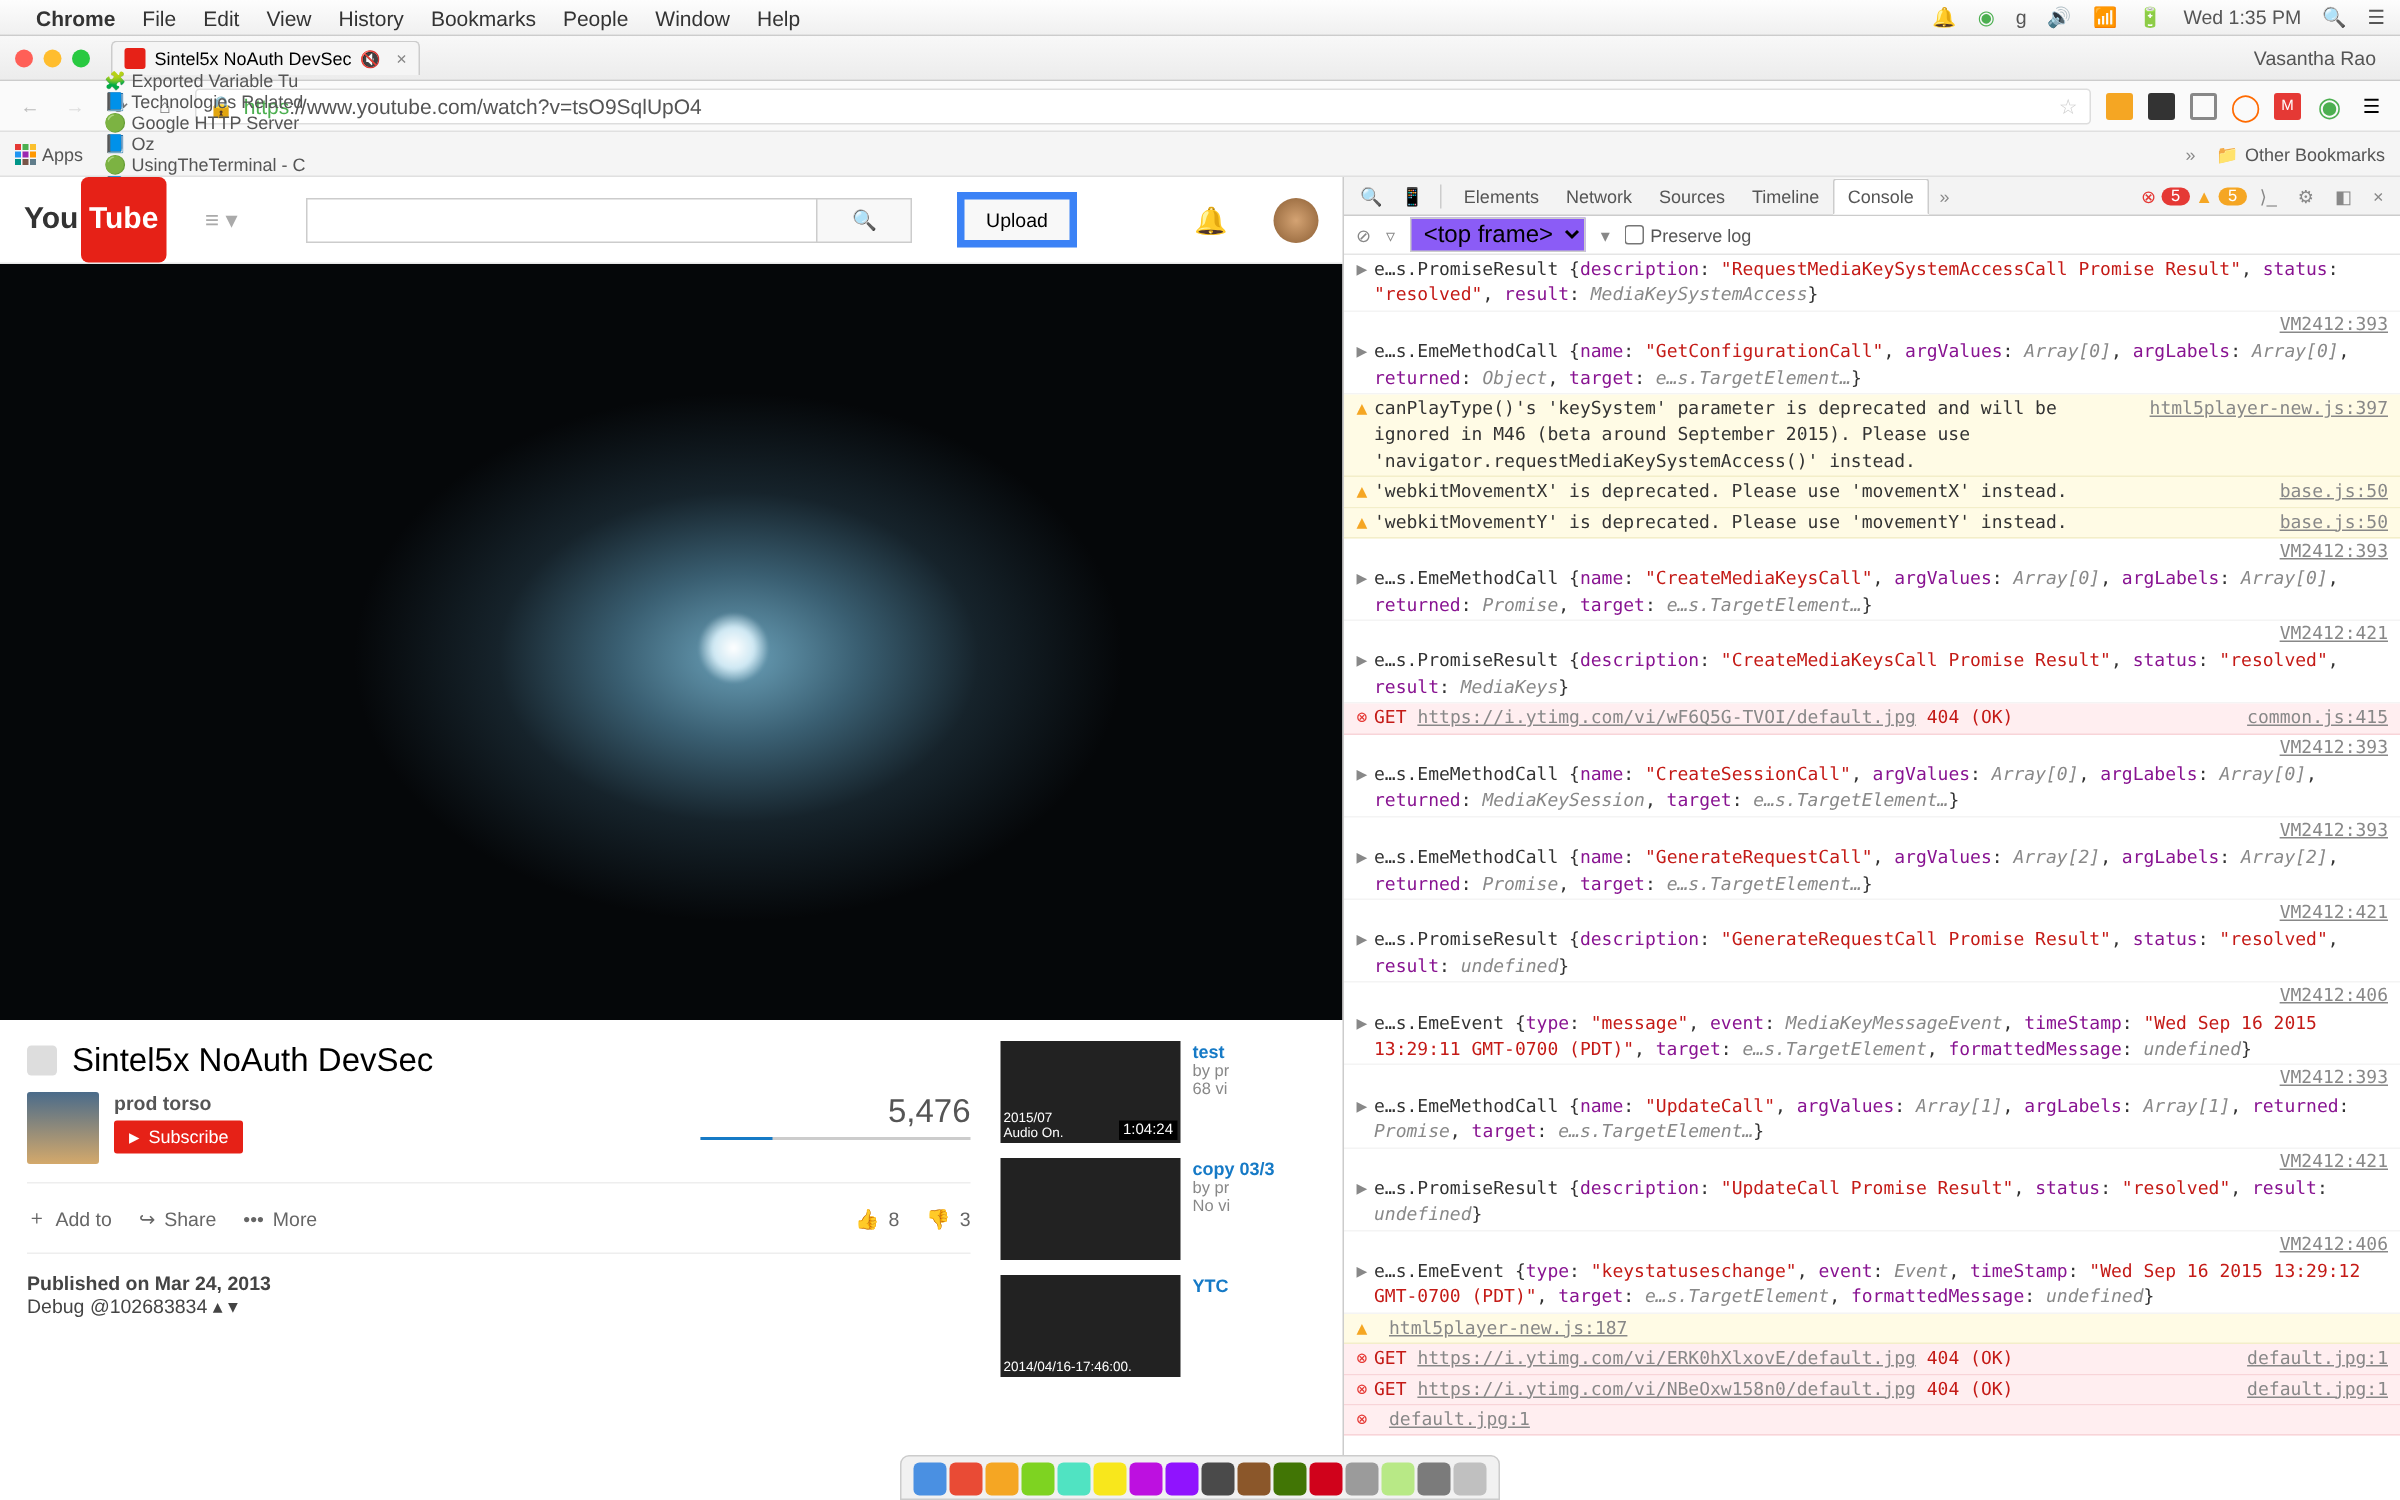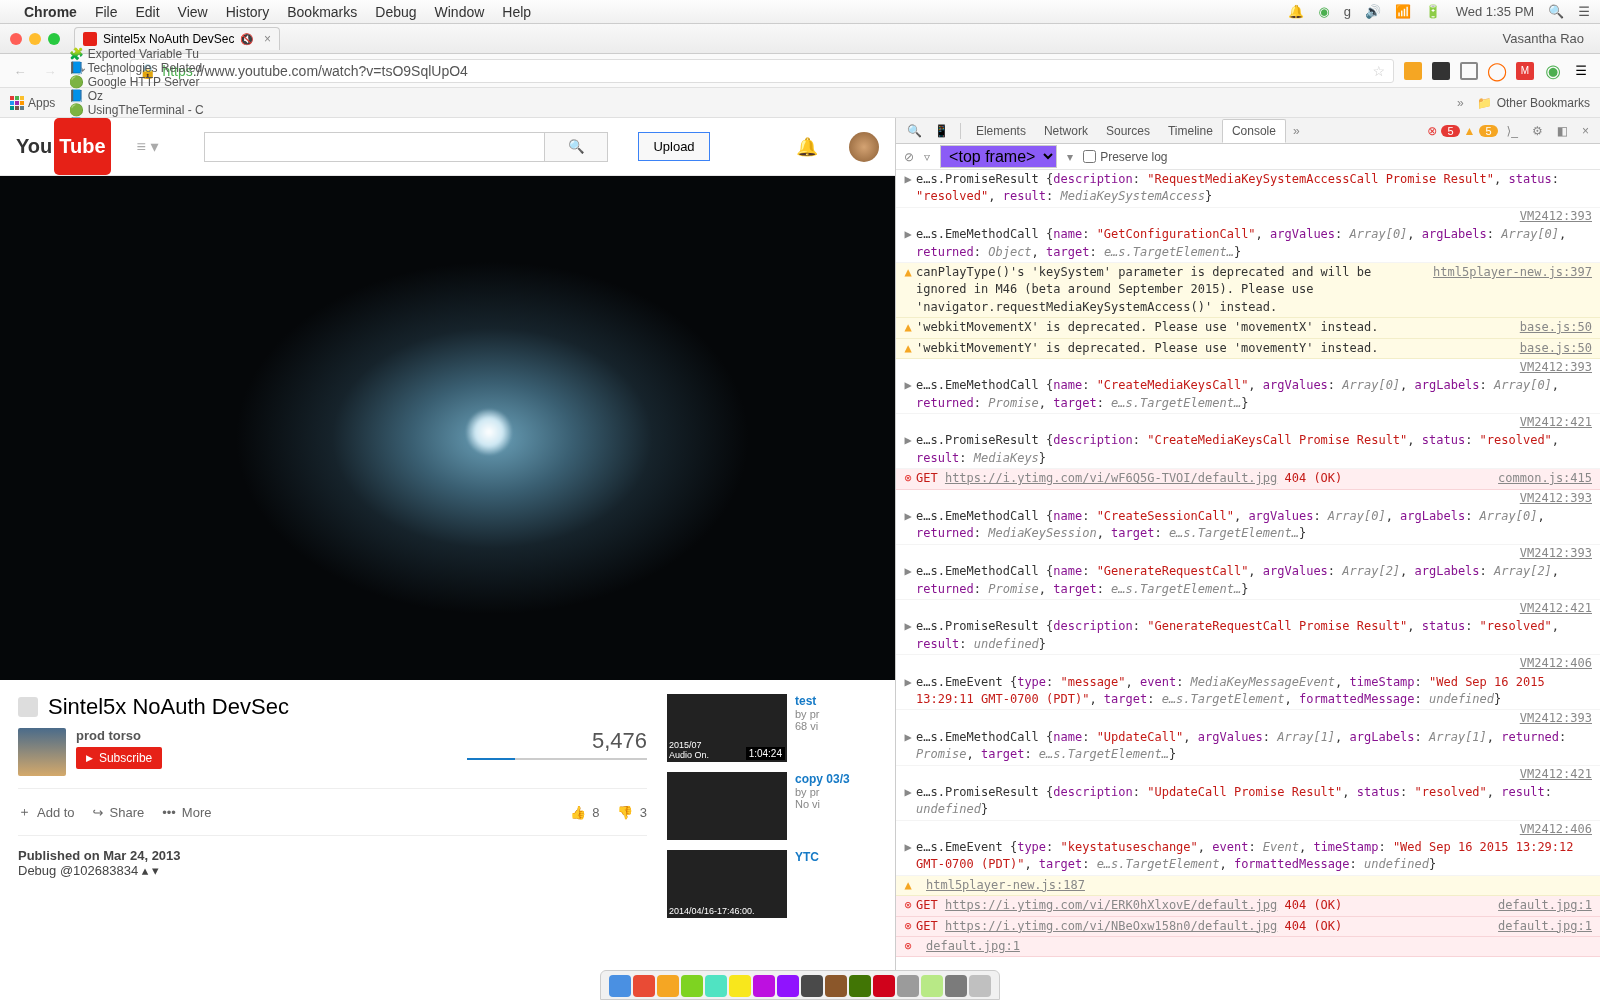--- a/index.html
+++ b/index.html
@@ -32,21 +32,21 @@
 .bmbar .chev{color:#888;}
 .content{display:flex;height:calc(1000px - 24px - 30px - 34px - 30px - 30px);}
 .ytpane{width:895px;background:#fff;overflow:hidden;}
 .ythead{height:58px;display:flex;align-items:center;padding:0 16px;gap:16px;border-bottom:1px solid #e8e8e8;}
 .ytlogo{display:flex;align-items:center;font-weight:bold;font-size:20px;}
 .ytlogo .you{color:#333;} .ytlogo .tube{background:#e62117;color:#fff;padding:17px 5px;border-radius:5px;margin-left:2px;}
 .ytguide{color:#aaa;font-size:16px;margin-left:10px;}
 .ytsearch{display:flex;margin-left:30px;}
 .ytsearch input{width:340px;height:30px;border:1px solid #ccc;padding:0 8px;font-size:13px;border-right:none;}
 .ytsearch button{width:64px;height:30px;background:#f8f8f8;border:1px solid #ccc;cursor:pointer;color:#666;}
-.ytupload{margin-left:14px;padding:6px 14px;border:1px solid #3b82f6;background:#f8f8f8;font-size:13px;cursor:pointer;}
+.ytupload{margin-left:14px;padding:6px 14px;border:5px solid #3b82f6;background:#f8f8f8;font-size:13px;cursor:pointer;}
 .ytbell{margin-left:auto;color:#888;font-size:18px;}
 .ytavatar{width:30px;height:30px;border-radius:50%;background:radial-gradient(circle,#d4a373,#8b5e34);margin-left:14px;}
 .player{width:895px;height:504px;background:radial-gradient(ellipse 320px 220px at 55% 52%, #6aa0b8 0%, #3a5f72 25%, #16232b 50%, #050709 80%);position:relative;}
 .player::after{content:"";position:absolute;left:52%;top:46%;width:48px;height:48px;border-radius:50%;background:radial-gradient(circle,#fff,#cfe8f3 40%,transparent 70%);filter:blur(1px);}
 .belowvid{padding:14px 18px;display:flex;gap:20px;}
 .vidmain{flex:1;}
 .vtitle{font-size:22px;font-weight:400;margin-bottom:8px;display:flex;align-items:center;gap:10px;}
 .vtitle .qicon{width:20px;height:20px;background:#ddd;border-radius:3px;}
 .chrow{display:flex;align-items:flex-start;gap:10px;}
 .chav{width:48px;height:48px;background:linear-gradient(#4a6b8a,#d4a96b);border-radius:2px;}
@@ -95,21 +95,21 @@
 .k{color:#881391;} .s{color:#c41a16;} .g{color:#888;font-style:italic;} .u{color:#888;text-decoration:underline;}
 .dock{position:fixed;bottom:0;left:50%;transform:translateX(-50%);height:30px;display:flex;gap:2px;align-items:flex-end;background:rgba(240,240,240,0.9);border:1px solid #ccc;border-radius:6px 6px 0 0;padding:2px 8px;}
 .dock .di{width:22px;height:22px;border-radius:4px;}
 </style>
 </head>
 <body>
 
 <div class="menubar">
   <span class="apple"></span>
   <span class="m" style="font-weight:600">Chrome</span>
-  <span id="menuitems"><span class="m">File</span><span class="m">Edit</span><span class="m">View</span><span class="m">History</span><span class="m">Bookmarks</span><span class="m">Debug</span><span class="m">Window</span><span class="m">Help</span></span>
+  <span id="menuitems"><span class="m">File</span><span class="m">Edit</span><span class="m">View</span><span class="m">History</span><span class="m">Bookmarks</span><span class="m">People</span><span class="m">Window</span><span class="m">Help</span></span>
   <span class="right">
     <span>🔔</span>
     <span style="color:#4caf50">◉</span>
     <span>g</span>
     <span>🔊</span>
     <span>📶</span>
     <span>🔋</span>
     <span>Wed 1:35 PM</span>
     <span>🔍</span>
     <span>☰</span>

